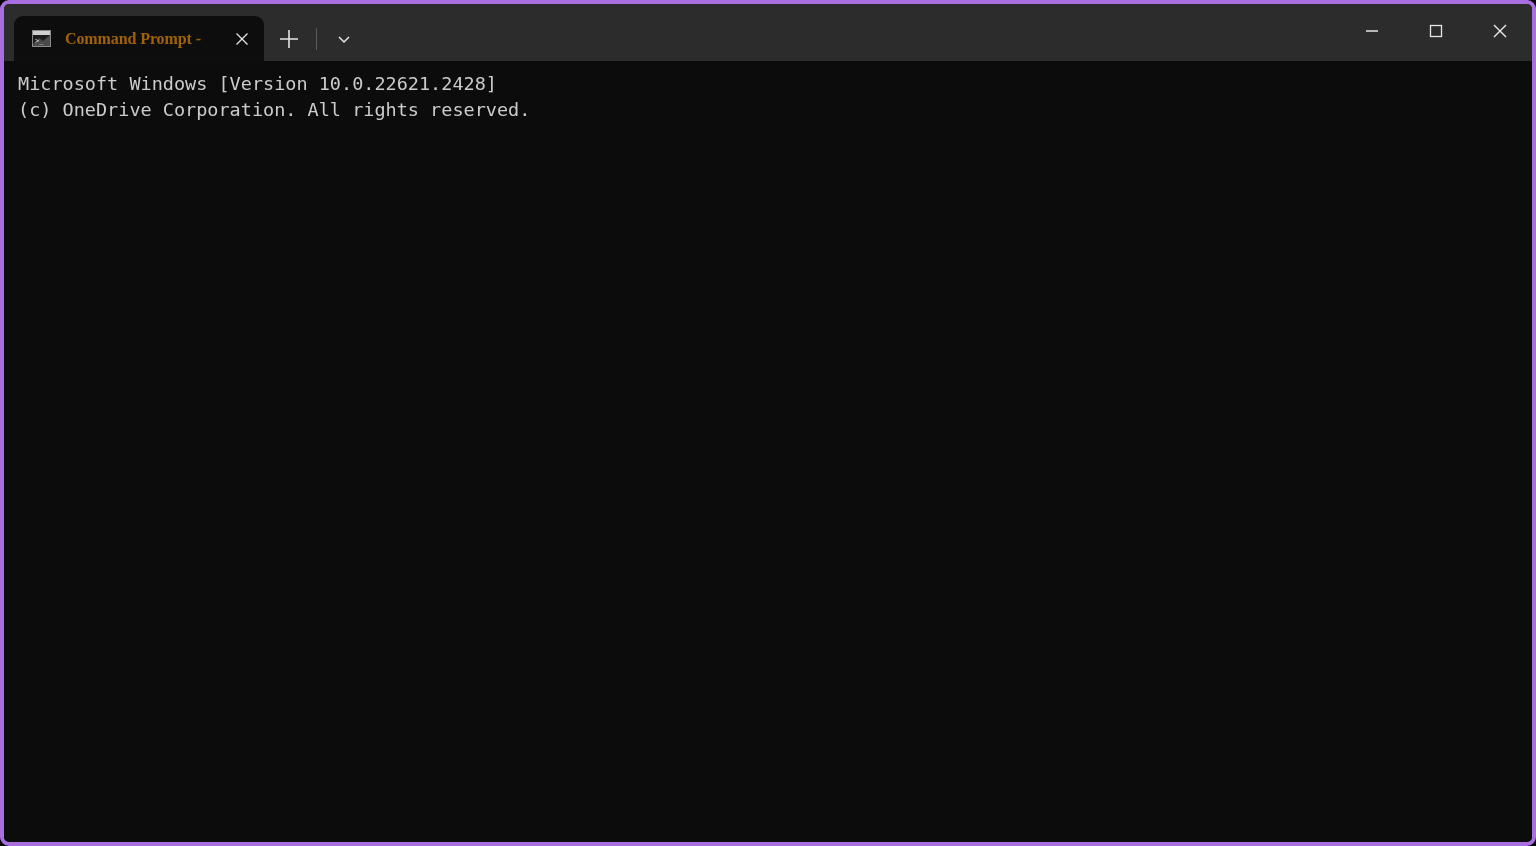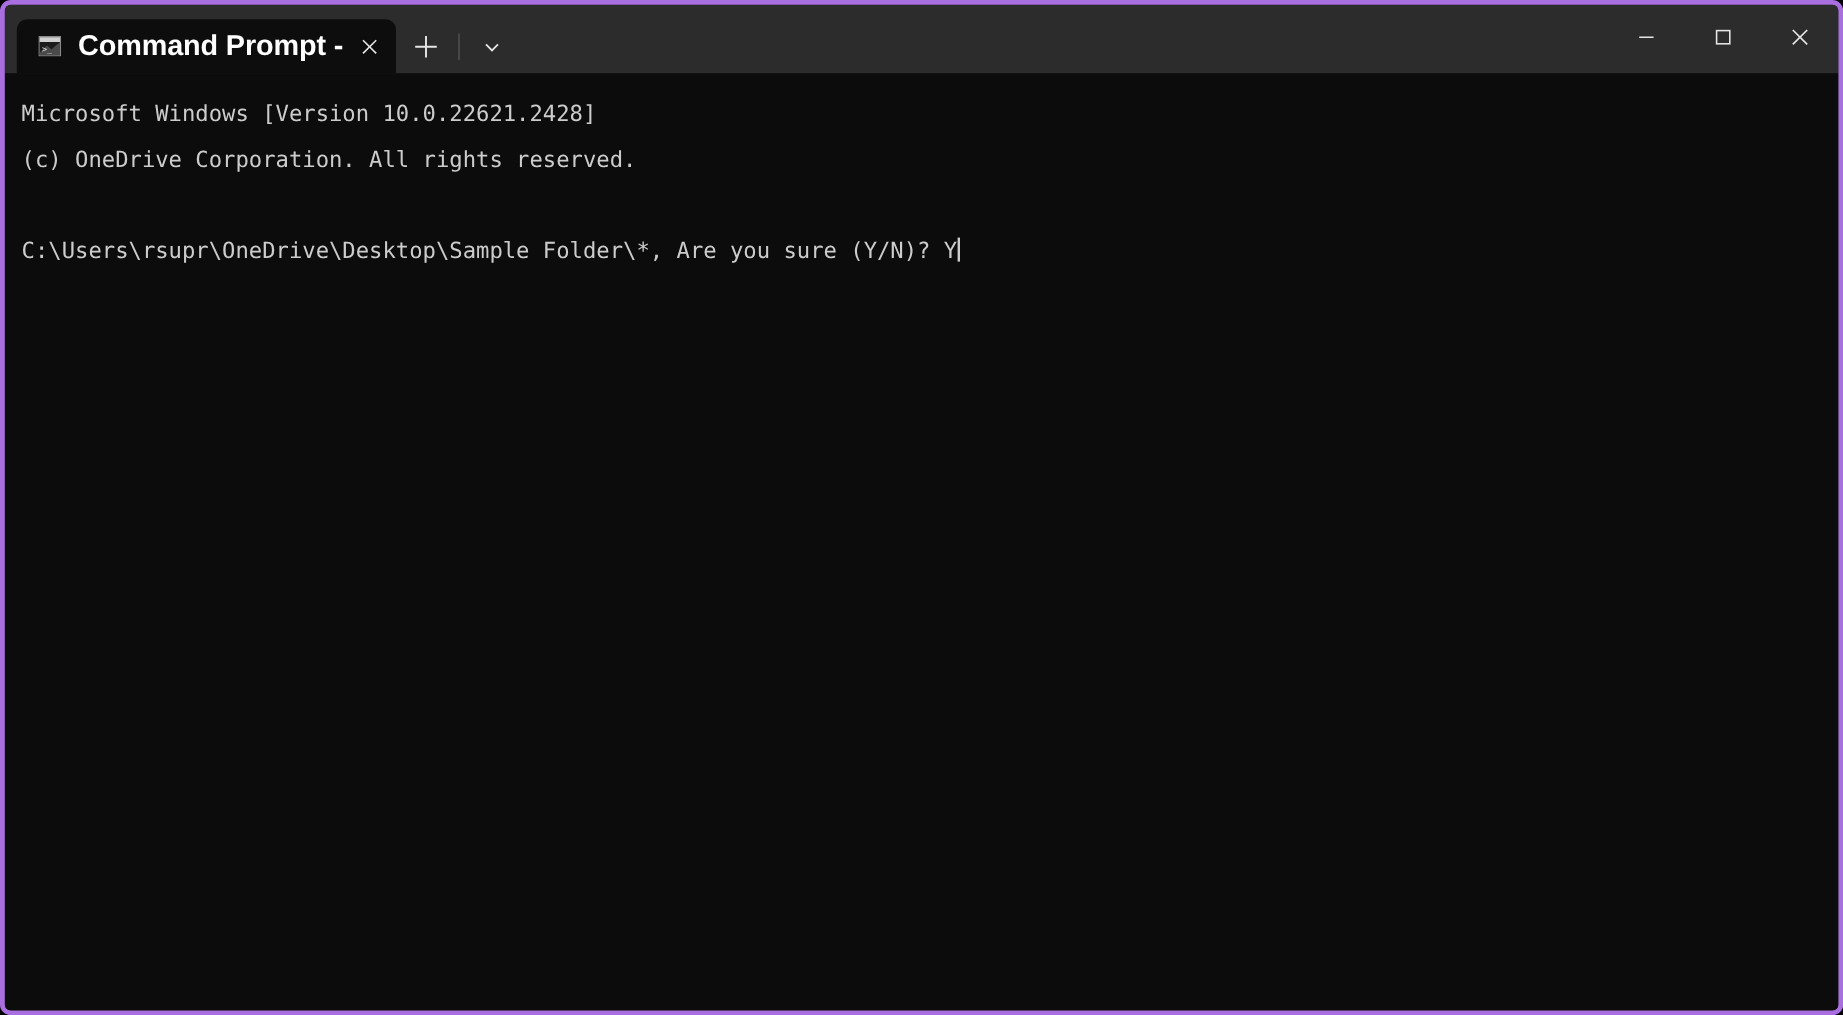--- a/index.html
+++ b/index.html
@@ -62,27 +62,28 @@
 
   .tab-icon {
     width: 19px;
     height: 17px;
     flex: 0 0 auto;
     margin-right: 14px;
     position: relative;
   }
 
   .tab-title {
-    color: #ffffff;
-    font-size: 24px;
+    color: #a16207;
+    font-size: 16px;
     font-weight: bold;
     letter-spacing: -0.1px;
     white-space: nowrap;
     overflow: hidden;
     flex: 1 1 auto;
+    font-family: Liberation Serif, serif;
   }
 
   .tab-close {
     width: 32px;
     height: 32px;
     flex: 0 0 auto;
     display: flex;
     align-items: center;
     justify-content: center;
     border-radius: 4px;
@@ -151,21 +152,20 @@
   }
 
   .term-line {
     font-family: "DejaVu Sans Mono", "Liberation Mono", monospace;
     font-size: 18.5px;
     line-height: 26px;
     color: #cccccc;
     white-space: pre;
     letter-spacing: 0px;
     height: 26px;
-    margin-top: 12px;
   }
 
   .term-line.blank { color: transparent; }
 
   .cursor {
     display: inline-block;
     width: 2px;
     height: 20px;
     background: #cccccc;
     vertical-align: -3px;
@@ -236,16 +236,15 @@
         </svg>
       </span>
     </div>
 
   </div>
 
   <div id="terminal">
     <div class="term-line">Microsoft Windows [Version 10.0.22621.2428]</div>
     <div class="term-line">(c) OneDrive Corporation. All rights reserved.</div>
     <div class="term-line blank"></div>
-    <div class="term-line"><span>C:\Users\rsupr\OneDrive\Desktop\Sample Folder\*, Are you sure (Y/N)? Y</span><span class="cursor"></span></div>
   </div>
 
 </div>
 
 </body></html>

